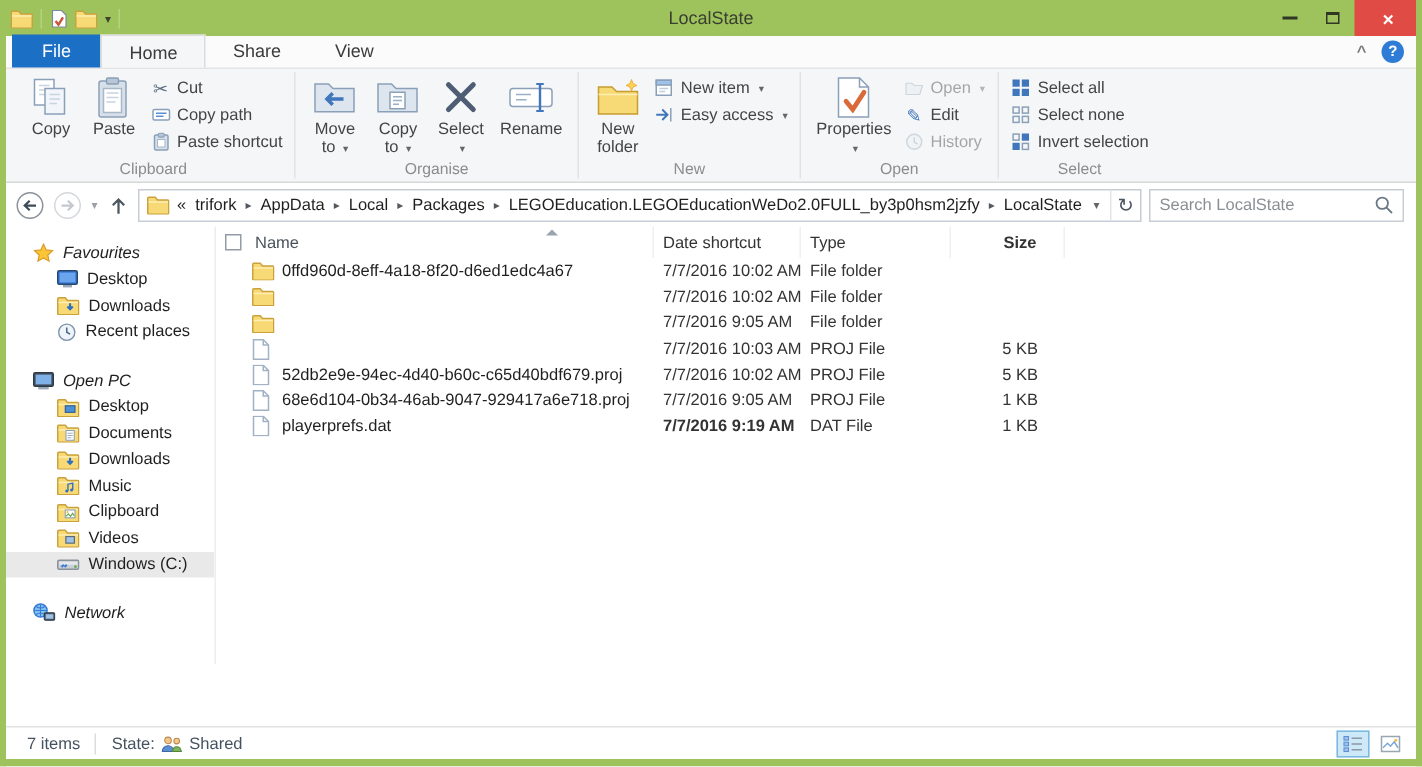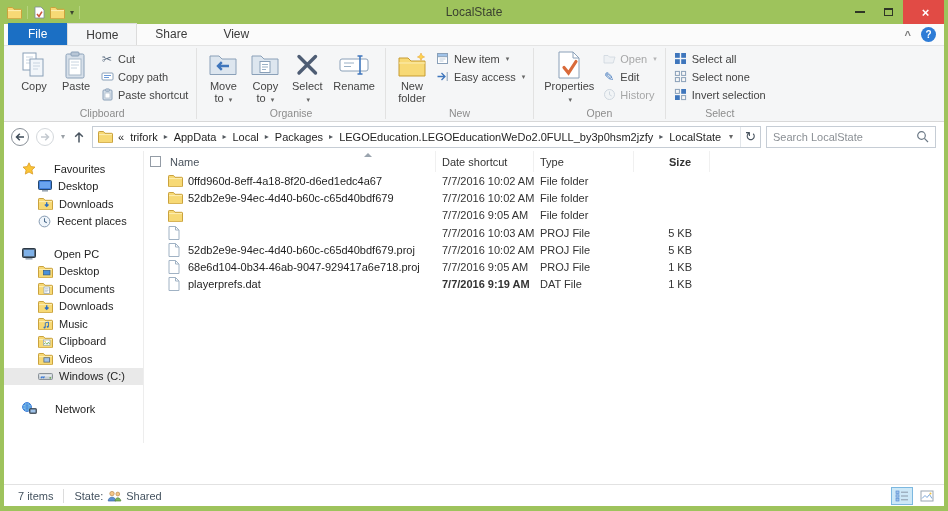--- a/index.html
+++ b/index.html
@@ -56,21 +56,21 @@
   .addr-right{ margin-left:auto; display:flex; align-items:center; height:100%; }
   .addr-dd{ width:18px; height:100%; display:flex; align-items:center; justify-content:center; font-size:8px; color:#666; }
   .addr-refresh{ width:20px; height:100%; border-left:1px solid #e2e6ea; display:flex; align-items:center; justify-content:center; font-size:13px; color:#4a5560; }
   .searchbox{ width:170px; height:22px; border:1px solid #c6cdd5; display:flex; align-items:center; padding:0 6px; flex:none; }
   .searchbox input{ border:none; outline:none; flex:1; font-size:11px; color:#333; font-family:inherit; }
   .searchbox input::placeholder{ color:#8a8f94; }
   
   .content{ flex:1; display:flex; overflow:hidden; }
   .sidebar{ width:139px; flex:none; padding-top:9px; font-size:11px; color:#1f1f1f; overflow:hidden; }
   .sb-sec{ margin-bottom:15px; }
-  .sb-head{ display:flex; align-items:center; gap:18px; padding:2px 0 2px 18px; height:17.5px; }
+  .sb-head{ display:flex; align-items:center; gap:6px; padding:2px 0 2px 18px; height:17.5px;font-style:italic; }
   .sb-item{ display:flex; align-items:center; gap:6px; padding-left:34px; height:17.5px; }
   .sb-item.selected{ background:#e9e9e9; }
   
   .filelist{ flex:1; border-left:1px solid #ededed; display:flex; flex-direction:column; position:relative; }
   .lheader{ height:21px; display:flex; align-items:center; font-size:11px; color:#49525c; flex:none; position:relative; }
   .hcell{ height:100%; display:flex; align-items:center; border-right:1px solid #f0f0f0; padding-left:6px; position:relative; }
   .hcheck{ width:11px; height:11px; border:1px solid #949ca6; background:#fff; margin-right:9px; flex:none; }
   .sortcaret{ position:absolute; top:2px; left:220px; width:0; height:0; border-left:4px solid transparent; border-right:4px solid transparent; border-bottom:4px solid #9aa4ae; }
   .rows{ flex:1; overflow:hidden; }
   .frow{ display:flex; align-items:center; height:17.3px; font-size:11px; color:#1f1f1f; }
@@ -648,21 +648,20 @@
           <div class="frow">
             <div class="fcell c-name" style="width: 292px;">
               <span class="ficon">
                 <span style="display: flex;">
                   <svg width="15" height="13" viewBox="0 0 15 13">
                     <path d="M.5 2.2c0-.4.3-.7.7-.7h4.3l1.5 1.8h6.8c.4 0 .7.3.7.7v8.1c0 .4-.3.7-.7.7H1.2c-.4 0-.7-.3-.7-.7z" fill="#f7d975" stroke="#caa23d"></path>
                     <path d="M1 4.6h13" stroke="#fdeeb3"></path>
                   </svg>
                 </span>
               </span>
-              <span>52db2e9e-94ec-4d40-b60c-c65d40bdf679</span>
             </div>
             <div class="fcell c-date" style="width: 98px;">7/7/2016 10:02 AM</div>
             <div class="fcell c-type" style="width: 100px;">File folder</div>
             <div class="fcell c-size" style="width: 76px;"></div>
           </div>
           <div class="frow">
             <div class="fcell c-name" style="width: 292px;">
               <span class="ficon">
                 <span style="display: flex;">
                   <svg width="15" height="13" viewBox="0 0 15 13">

